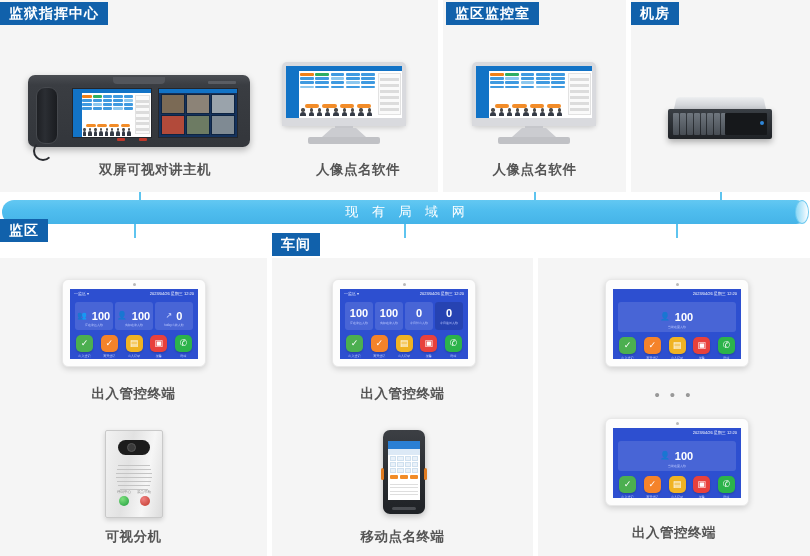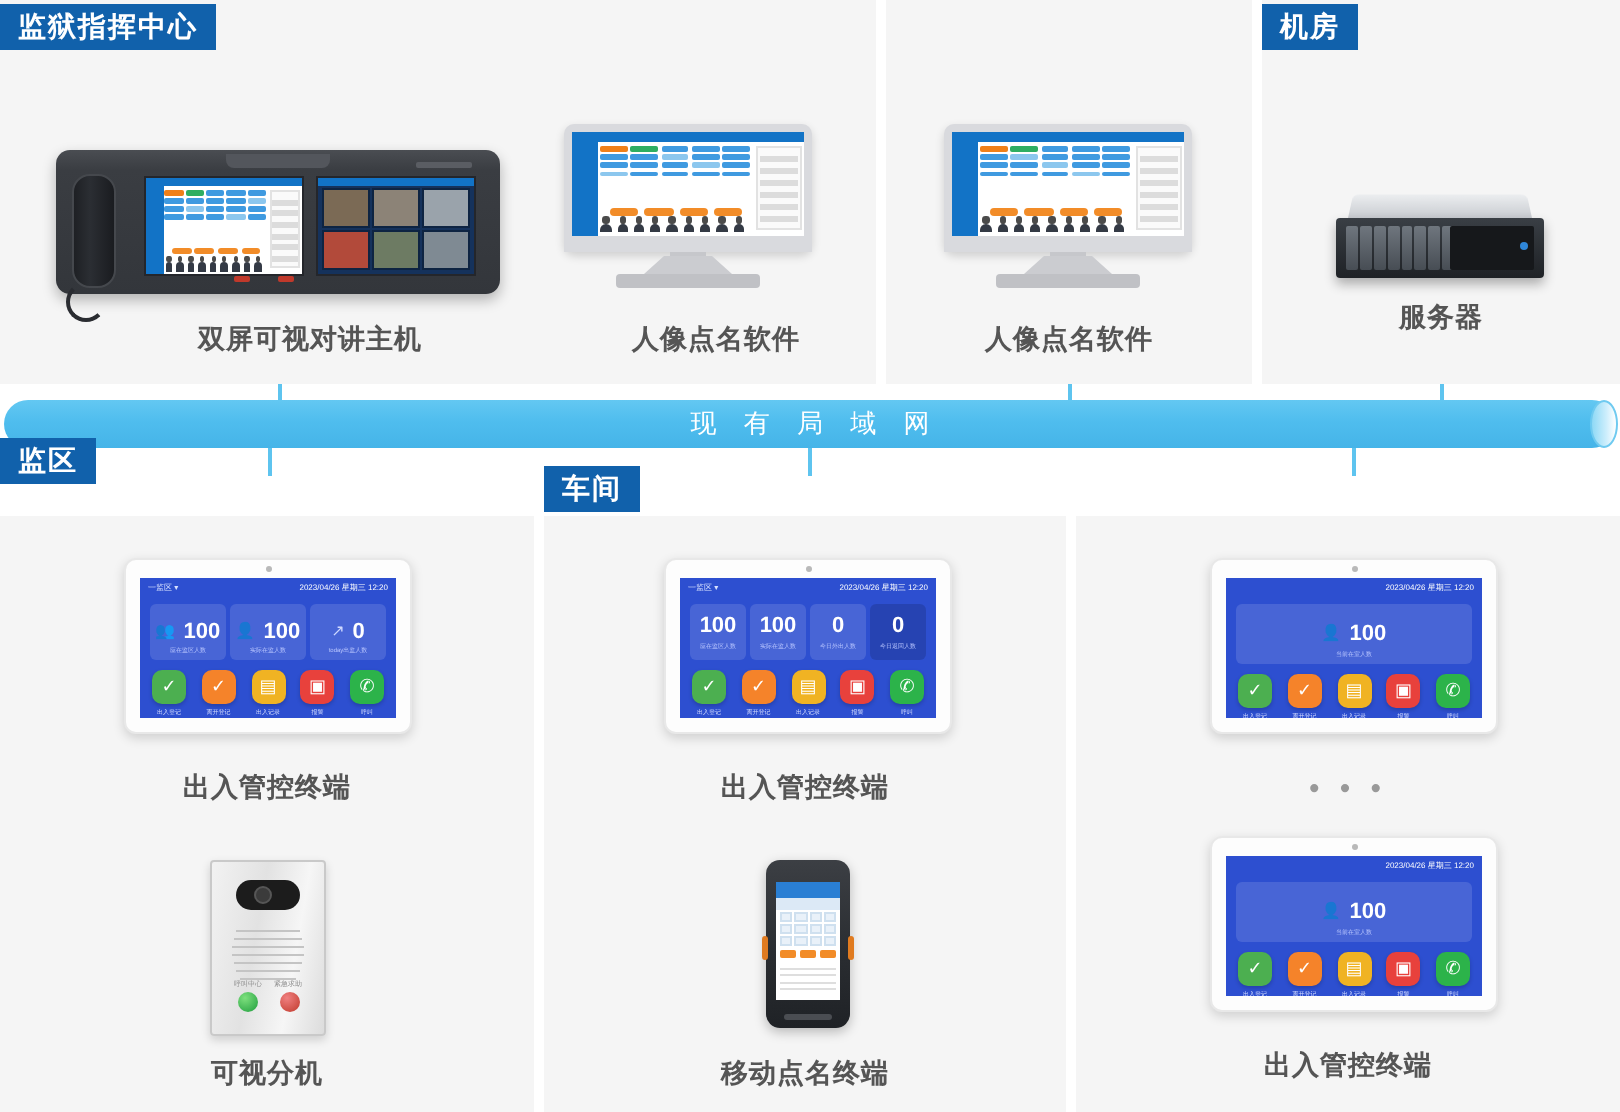--- a/index.html
+++ b/index.html
@@ -296,20 +296,21 @@
 </head>
 <body>
 
 <div id="root">
 
   <div class="panel panel-top" style="left:0;width:438px;"></div>
   <div class="panel panel-top" style="left:443px;width:183px;"></div>
   <div class="panel panel-top" style="left:631px;width:179px;"></div>
 
   <div class="tab" style="left:0;top:2px;">监狱指挥中心</div>
+  <div class="tab" style="left:446px;top:2px;">监区监控室</div>
   <div class="tab" style="left:631px;top:2px;">机房</div>
 
   <div class="host" style="left:28px;top:75px;width:222px;height:72px;">
     <div class="host-cam"></div>
     <div class="host-brand"></div>
     <div class="host-handset"></div>
     <div class="host-cord"></div>
 
     <div class="host-screen" style="left:44px;width:80px;height:50px;">
       <div class="sw">
@@ -625,21 +626,20 @@
         <div class="srv-bay"></div>
           <div class="srv-bay"></div>
           <div class="srv-bay"></div>
         <div class="srv-bay"></div>
           <div class="srv-bay"></div>
       </div>
       <div class="srv-panel"></div>
       <div class="srv-led"></div>
     </div>
   </div>
-  <div class="cap" style="left:631px;width:179px;top:150px;">服务器</div>
 
   <div class="vline" style="left:139px;top:192px;height:10px;"></div>
   <div class="vline" style="left:534px;top:192px;height:10px;"></div>
   <div class="vline" style="left:720px;top:192px;height:10px;"></div>
 
   <div class="lanbar">
     <div class="lanbar-text">现 有 局 域 网</div>
     <div class="lanbar-cap"></div>
   </div>
 

